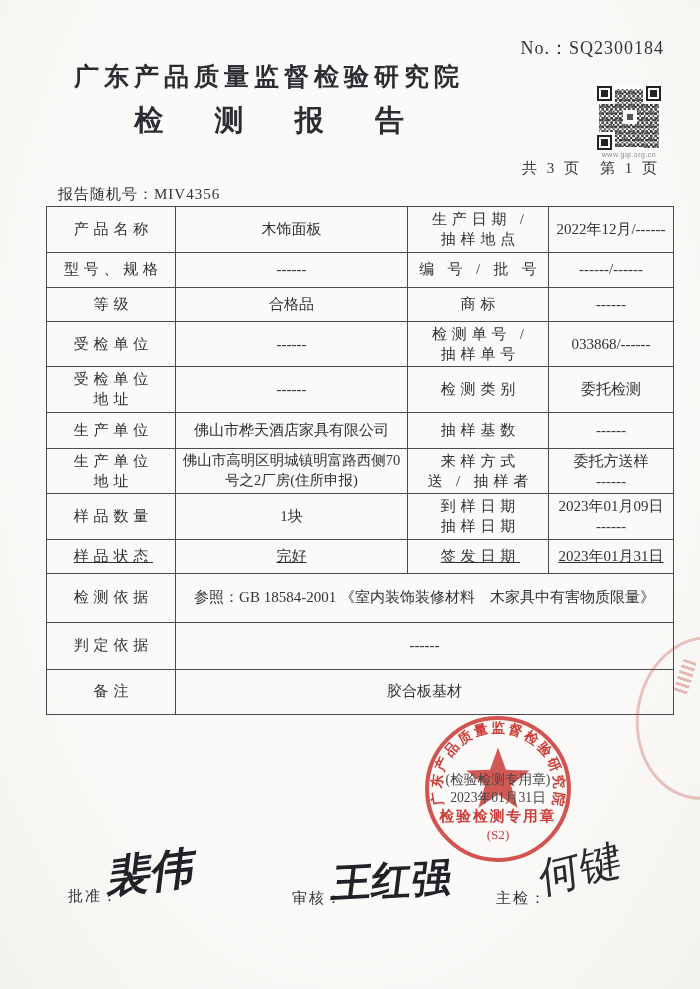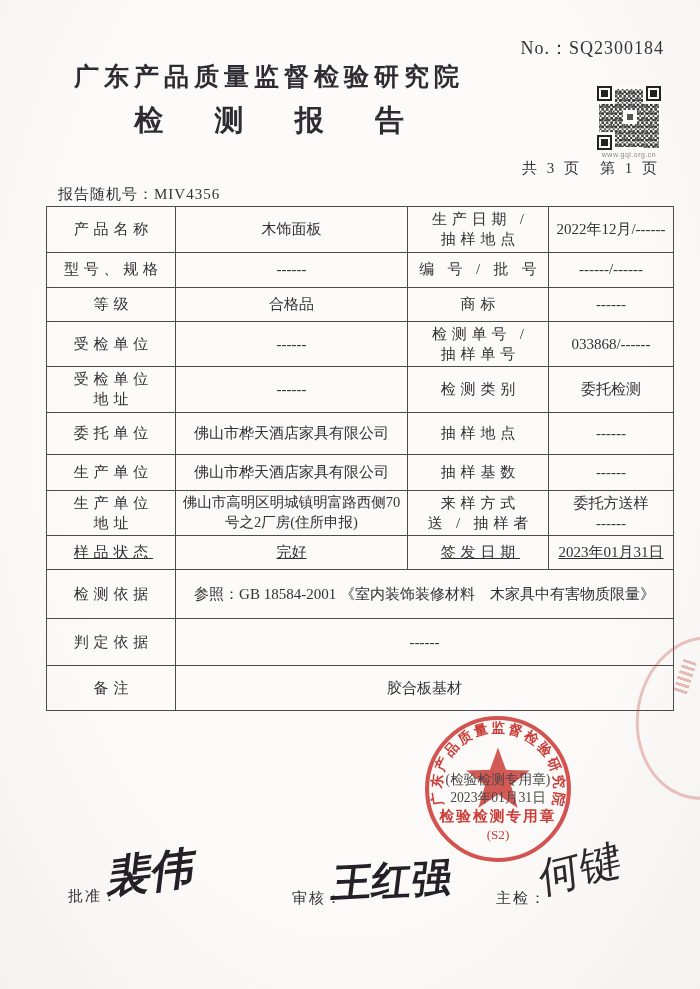--- a/index.html
+++ b/index.html
@@ -201,34 +201,20 @@
         <td>
             <span>------</span>
           </td>
         <td class="lbl">
             <span>检测类别</span>
           </td>
         <td>
             <span>委托检测</span>
           </td>
       </tr>
-      <tr class="r6">
-        <td class="lbl">
-            <span>委托单位</span>
-          </td>
-        <td>
-            <span>佛山市桦天酒店家具有限公司</span>
-          </td>
-        <td class="lbl">
-            <span>抽样地点</span>
-          </td>
-        <td>
-            <span>------</span>
-          </td>
-      </tr>
       <tr class="r7">
         <td class="lbl">
             <span>生产单位</span>
           </td>
         <td>
             <span>佛山市桦天酒店家具有限公司</span>
           </td>
         <td class="lbl">
             <span>抽样基数</span>
           </td>
@@ -243,20 +229,36 @@
           </td>
         <td class="addr">
             <span>佛山市高明区明城镇明富路西侧70号之2厂房(住所申报)</span>
           </td>
         <td class="lbl">
             <span>来样方式</span>
             <span>送 / 抽样者</span>
           </td>
         <td>
             <span>委托方送样</span>
+            <span>------</span>
+          </td>
+      </tr>
+      <tr class="r9">
+        <td class="lbl">
+            <span>样品数量</span>
+          </td>
+        <td>
+            <span>1块</span>
+          </td>
+        <td class="lbl">
+            <span>到样日期</span>
+            <span>抽样日期</span>
+          </td>
+        <td>
+            <span>2023年01月09日</span>
             <span>------</span>
           </td>
       </tr>
       <tr class="r10">
         <td class="lbl">
             <span>样品状态</span>
           </td>
         <td>
             <span>完好</span>
           </td>

